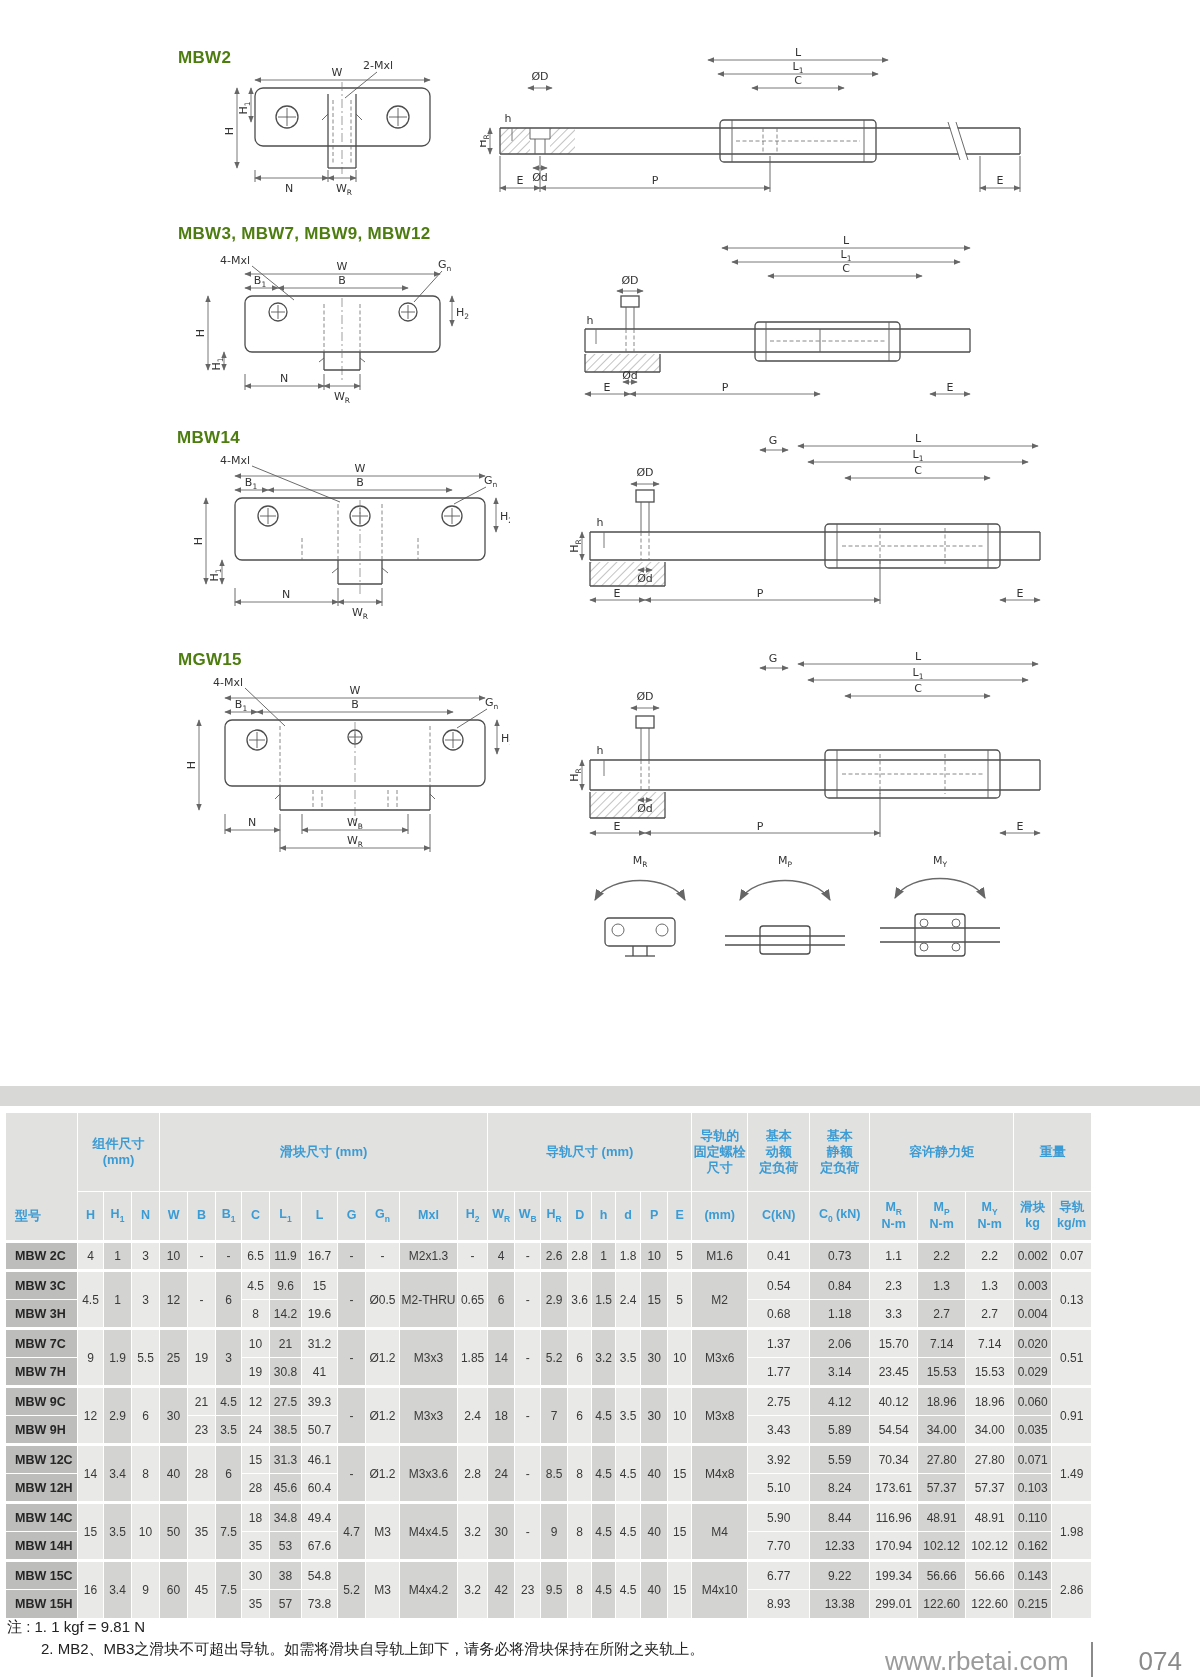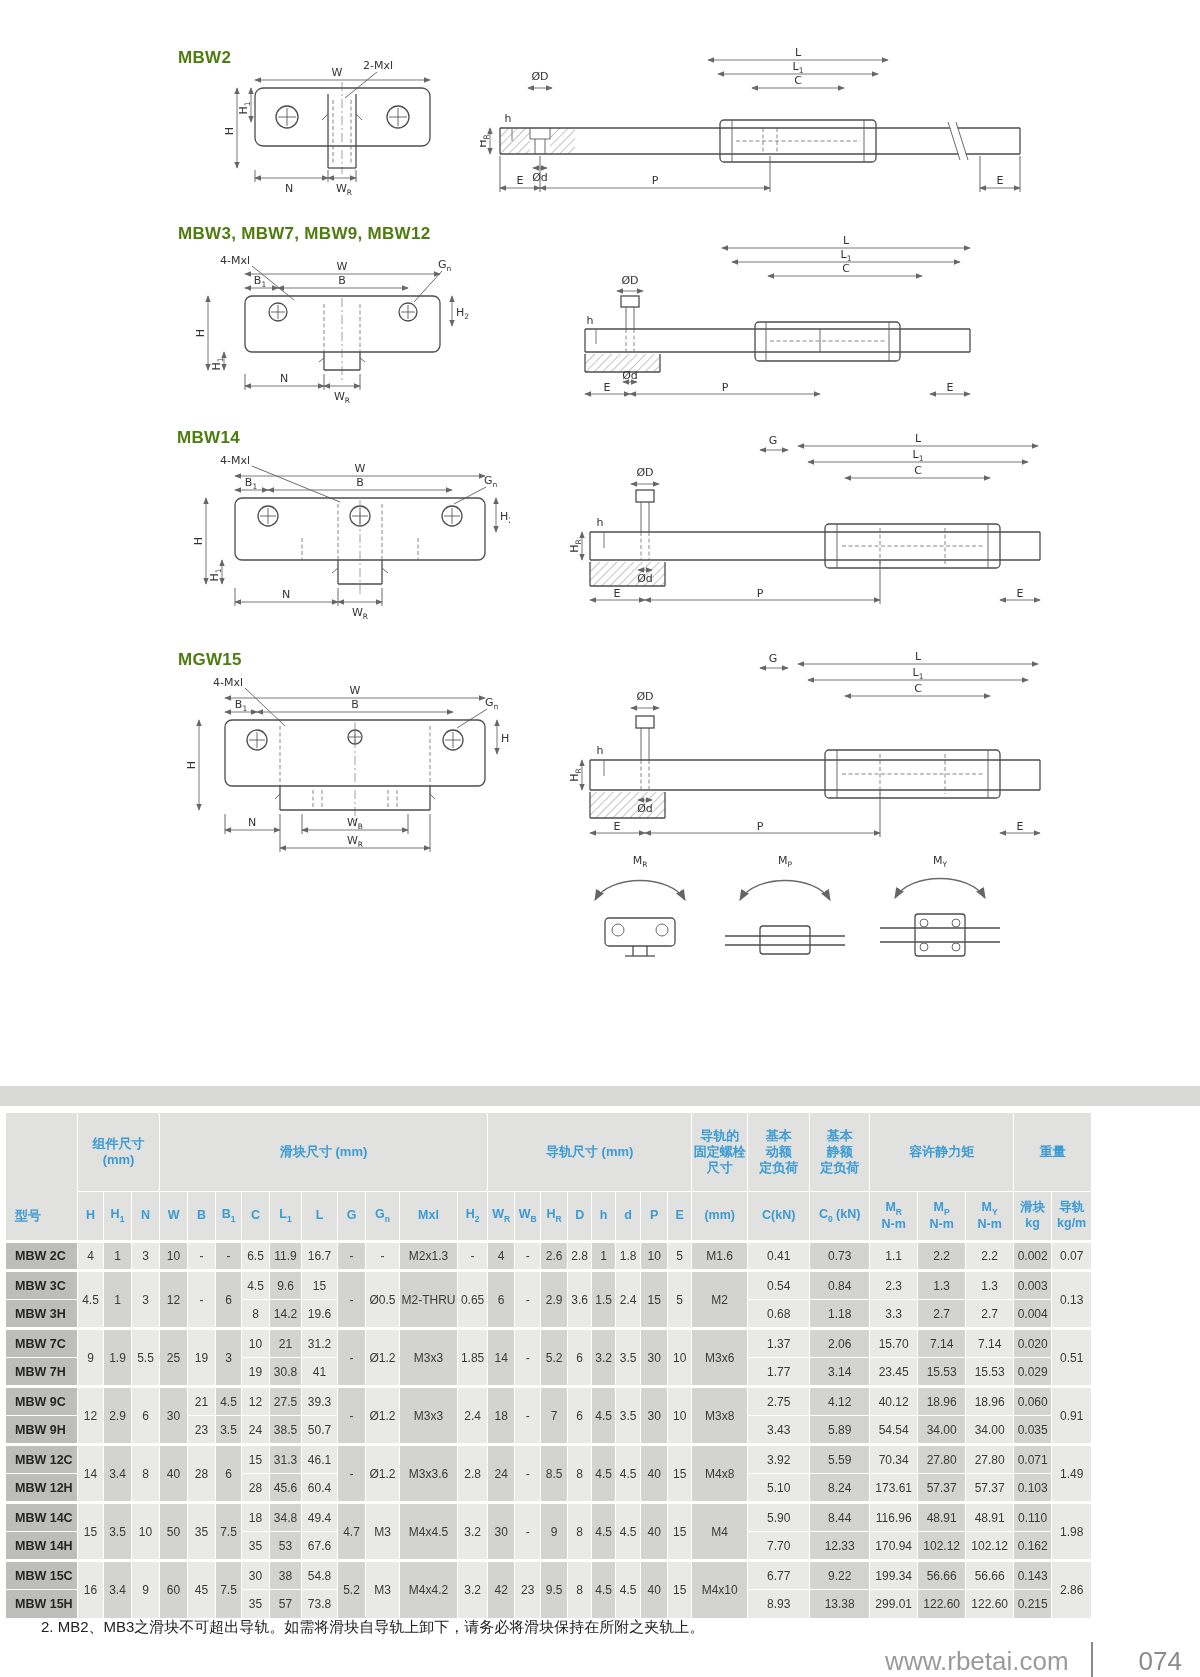--- a/index.html
+++ b/index.html
@@ -814,20 +814,21 @@
             <td class="ca">299.01</td>
             <td class="cb">122.60</td>
             <td class="ca">122.60</td>
             <td class="cb">0.215</td>
           </tr>
         </tbody>
     </table>
   </div>
 
   <div id="notes">
+    <div class="n1">注 : 1. 1 kgf = 9.81 N</div>
     <div class="n2">2. MB2、MB3之滑块不可超出导轨。如需将滑块自导轨上卸下，请务必将滑块保持在所附之夹轨上。</div>
   </div>
 
   <div id="footer">
     <span>www.rbetai.com</span>
     <span class="vbar"></span>
     <span class="pnum">074</span>
   </div>
 
 </div>

